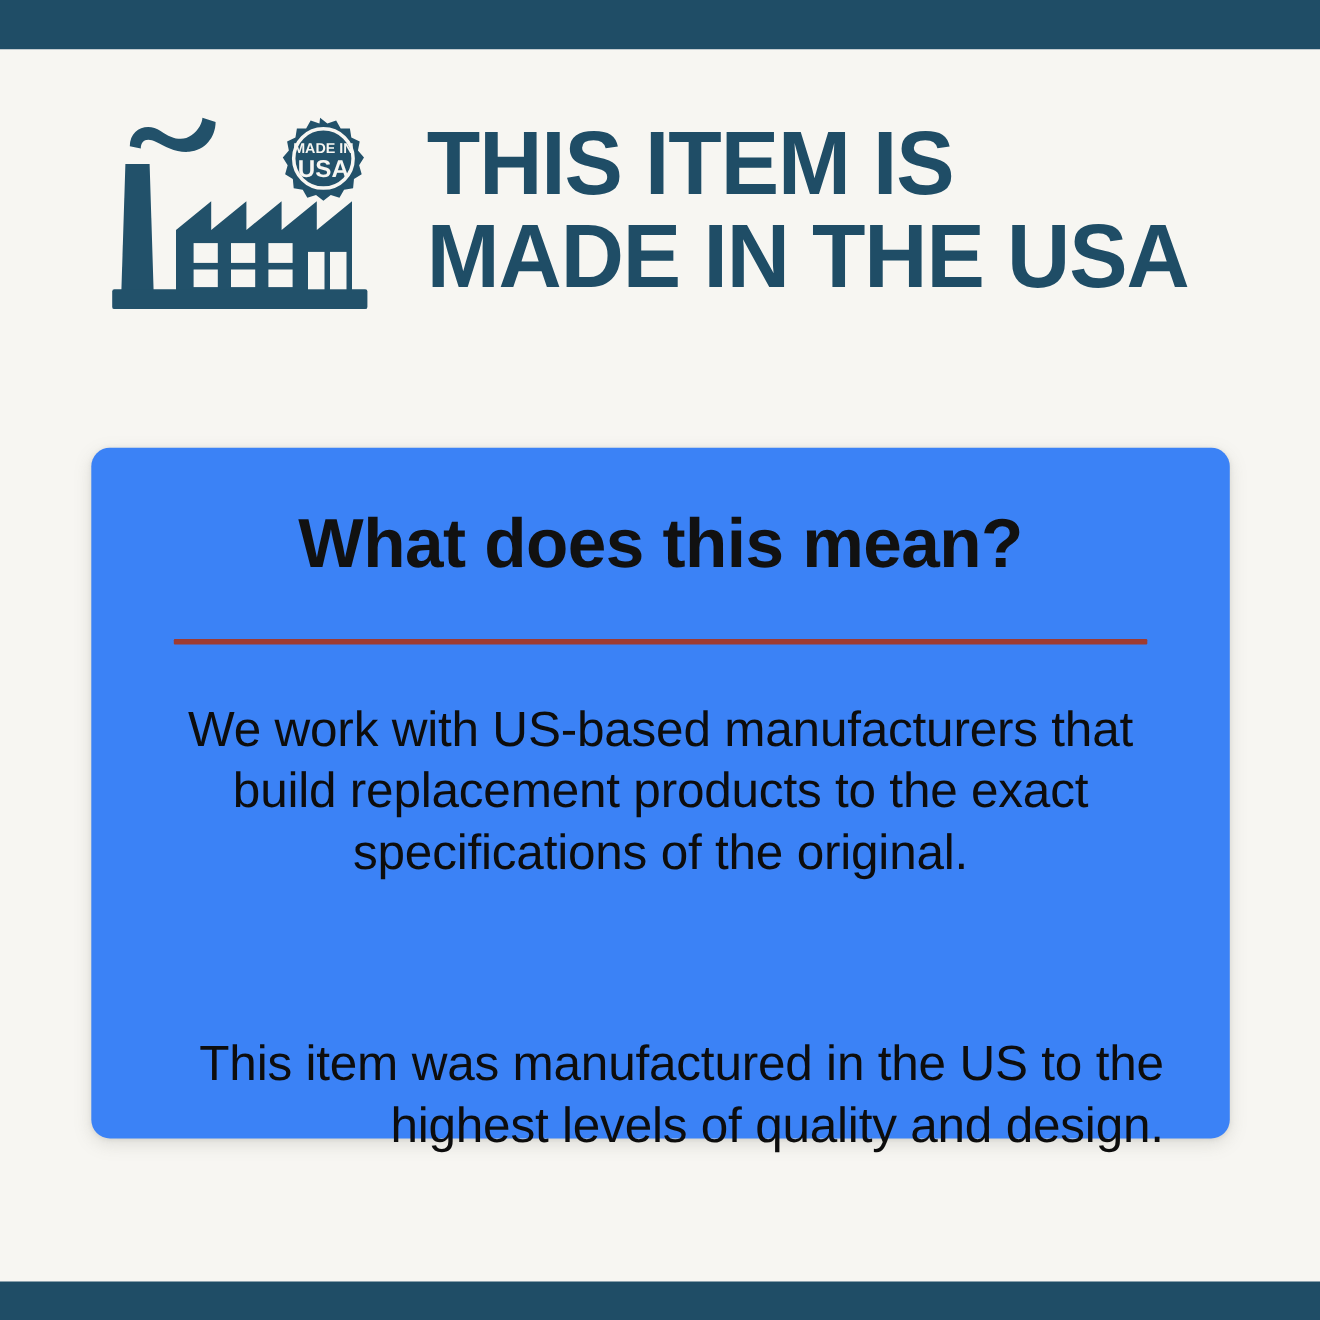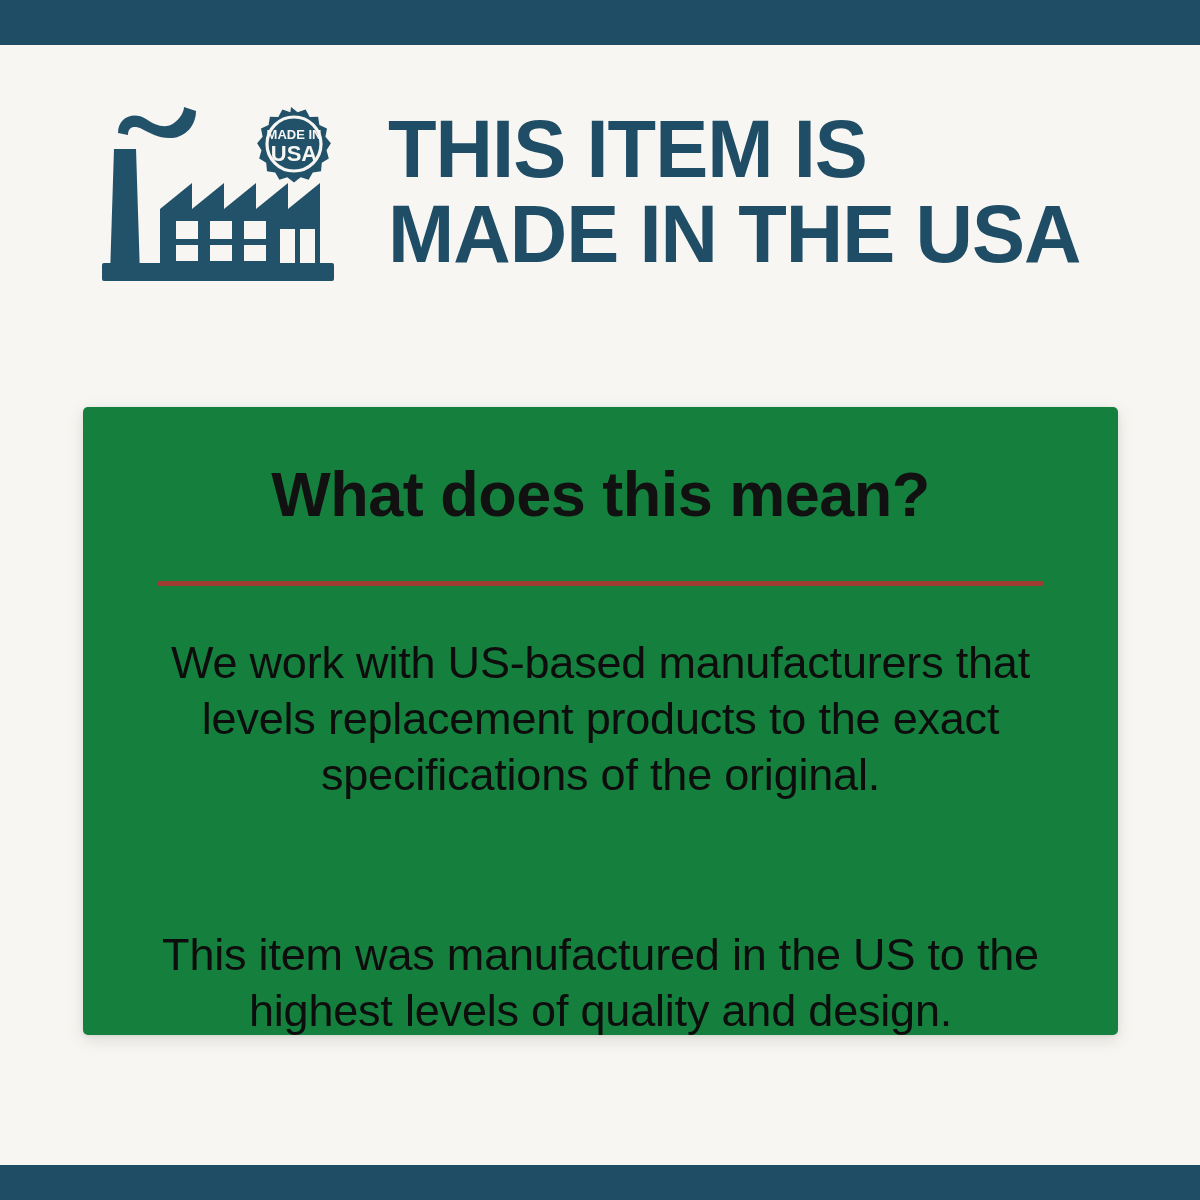--- a/index.html
+++ b/index.html
@@ -60,22 +60,22 @@
     transform-origin:left top;
     white-space:nowrap;
   }
   .headline .hl-line { display:block; }
 
   
   .card {
     position:absolute;
     left:83px; top:362px;
     width:1035px; height:628px;
-    background:#15803d;
-    border-radius:5px;
+    background:#3b82f6;
+    border-radius:17px;
     box-shadow:0 5px 16px rgba(120,118,112,0.20),
                0 1px 4px rgba(120,118,112,0.14);
   }
 
   .card-heading {
     position:absolute;
     left:0; top:55px;
     width:1035px;
     text-align:center;
     color:#111111;
@@ -100,21 +100,21 @@
     width:915px;
     text-align:center;
     color:#0D0D0D;
     font-family:"Liberation Sans Narrow","Liberation Sans", sans-serif;
     font-weight:normal;
     font-size:45px;
     line-height:56px;
     letter-spacing:-0.2px;
   }
   .para-1 { top:228px; }
-  .para-2 { top:520px; }
+  .para-2 { top:532px;text-align:right; }
 </style>
 </head>
 <body>
 
 <div class="bar bar-top"></div>
 
 <div class="page">
 
   <div class="header">
 
@@ -167,20 +167,20 @@
       <span class="hl-line">MADE IN THE USA</span>
     </div>
   </div>
 
   <div class="card">
 
     <div class="card-heading">What does this mean?</div>
 
     <div class="divider"></div>
 
-    <div class="body-block para-1">We work with US-based manufacturers that levels replacement products to the exact specifications of the original.</div>
+    <div class="body-block para-1">We work with US-based manufacturers that build replacement products to the exact specifications of the original.</div>
 
     <div class="body-block para-2">This item was manufactured in the US to the highest levels of quality and design.</div>
   </div>
 
 </div>
 
 <div class="bar bar-bottom"></div>
 
 </body></html>

